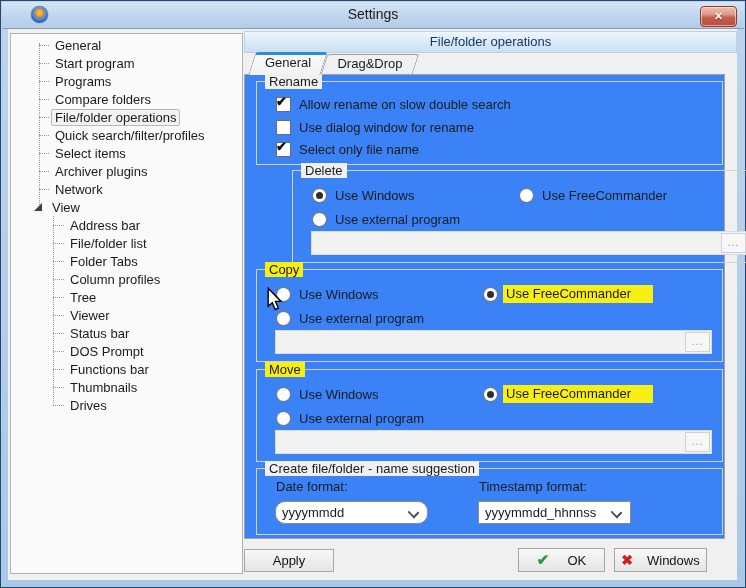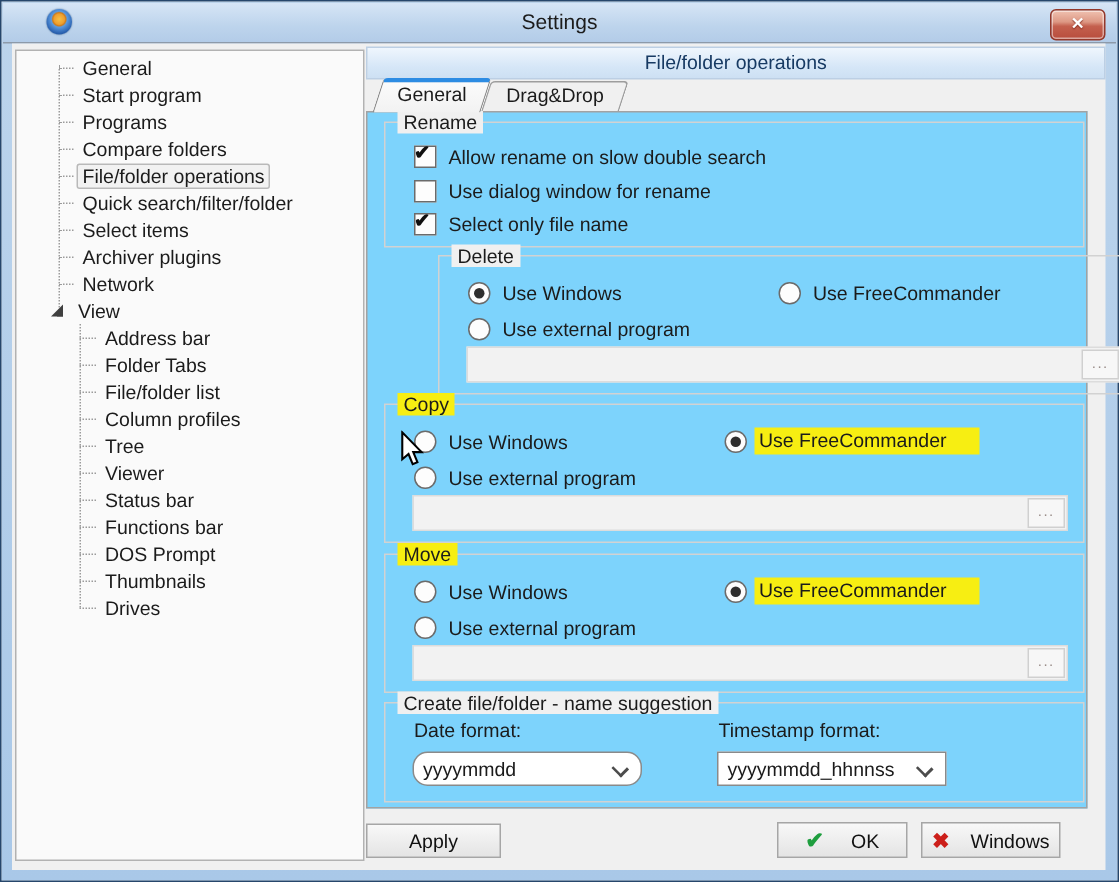--- a/index.html
+++ b/index.html
@@ -41,21 +41,21 @@
   .tab{position:absolute;top:0;height:23px;cursor:default;}
   .tab .shape{position:absolute;inset:0;transform:skewX(-18deg);}
   .tab.active{left:8px;width:72px;z-index:3;}
   .tab.active .shape{background:linear-gradient(#fbfbfb,#f2f2f2);border:1px solid #8f8f8f;border-bottom:none;
                      border-top:3px solid #2d8ce3;border-radius:3px 3px 0 0;}
   .tab.inactive{left:80px;width:92px;top:2px;height:20px;z-index:1;}
   .tab.inactive .shape{background:#f0f0f0;border:1px solid #9d9d9d;border-bottom:none;border-radius:3px 3px 0 0;}
   .tab .tab-label{position:relative;display:block;text-align:center;font-size:13px;color:#1b1b1b;line-height:22px;}
   .tab.inactive .tab-label{line-height:19px;}
   #tab-page{position:absolute;left:0;top:45px;width:481px;height:465px;box-sizing:border-box;
-            border:1px solid #a2a2a2;background:#7dd3fc;z-index:2;}
+            border:1px solid #a2a2a2;background:#3b82f6;z-index:2;}
   
   .group{position:absolute;left:11px;width:467px;border:1px solid #d2d2d2;box-sizing:border-box;}
   .legend{position:absolute;top:-8px;left:8px;background:#f0f0f0;padding:0 4px;font-size:13px;color:#1b1b1b;line-height:15px;}
   .legend.hl{background:#f7ee12;}
   #grp-rename{top:6px;height:84px;}
   #grp-delete{top:95px;height:93px;margin-left:36px;}
   #grp-copy{top:194px;height:93px;}
   #grp-move{top:294px;height:93px;}
   #grp-create{top:393px;height:67px;}
   .opt-row{position:absolute;display:flex;align-items:center;gap:8px;height:16px;font-size:13px;color:#1b1b1b;}
@@ -115,21 +115,21 @@
       <div class="trow">
           <span class="dots"></span>
           <span class="tlabel">Compare folders</span>
         </div>
       <div class="trow selected">
           <span class="dots"></span>
           <span class="tlabel">File/folder operations</span>
         </div>
       <div class="trow">
           <span class="dots"></span>
-          <span class="tlabel">Quick search/filter/folder</span>
+          <span class="tlabel">Quick search/filter/profiles</span>
         </div>
       <div class="trow">
           <span class="dots"></span>
           <span class="tlabel">Select items</span>
         </div>
       <div class="trow">
           <span class="dots"></span>
           <span class="tlabel">Archiver plugins</span>
         </div>
       <div class="trow">
@@ -139,49 +139,49 @@
       <div class="trow">
           <span class="expander"></span>
           <span class="tlabel">View</span>
         </div>
       <div class="trow child">
           <span class="dots"></span>
           <span class="tlabel">Address bar</span>
         </div>
       <div class="trow child">
           <span class="dots"></span>
+          <span class="tlabel">File/folder list</span>
+        </div>
+      <div class="trow child">
+          <span class="dots"></span>
           <span class="tlabel">Folder Tabs</span>
         </div>
       <div class="trow child">
           <span class="dots"></span>
-          <span class="tlabel">File/folder list</span>
-        </div>
-      <div class="trow child">
-          <span class="dots"></span>
           <span class="tlabel">Column profiles</span>
         </div>
       <div class="trow child">
           <span class="dots"></span>
           <span class="tlabel">Tree</span>
         </div>
       <div class="trow child">
           <span class="dots"></span>
           <span class="tlabel">Viewer</span>
         </div>
       <div class="trow child">
           <span class="dots"></span>
           <span class="tlabel">Status bar</span>
         </div>
       <div class="trow child">
           <span class="dots"></span>
+          <span class="tlabel">DOS Prompt</span>
+        </div>
+      <div class="trow child">
+          <span class="dots"></span>
           <span class="tlabel">Functions bar</span>
-        </div>
-      <div class="trow child">
-          <span class="dots"></span>
-          <span class="tlabel">DOS Prompt</span>
         </div>
       <div class="trow child">
           <span class="dots"></span>
           <span class="tlabel">Thumbnails</span>
         </div>
       <div class="trow child">
           <span class="dots"></span>
           <span class="tlabel">Drives</span>
         </div>
     </div>

